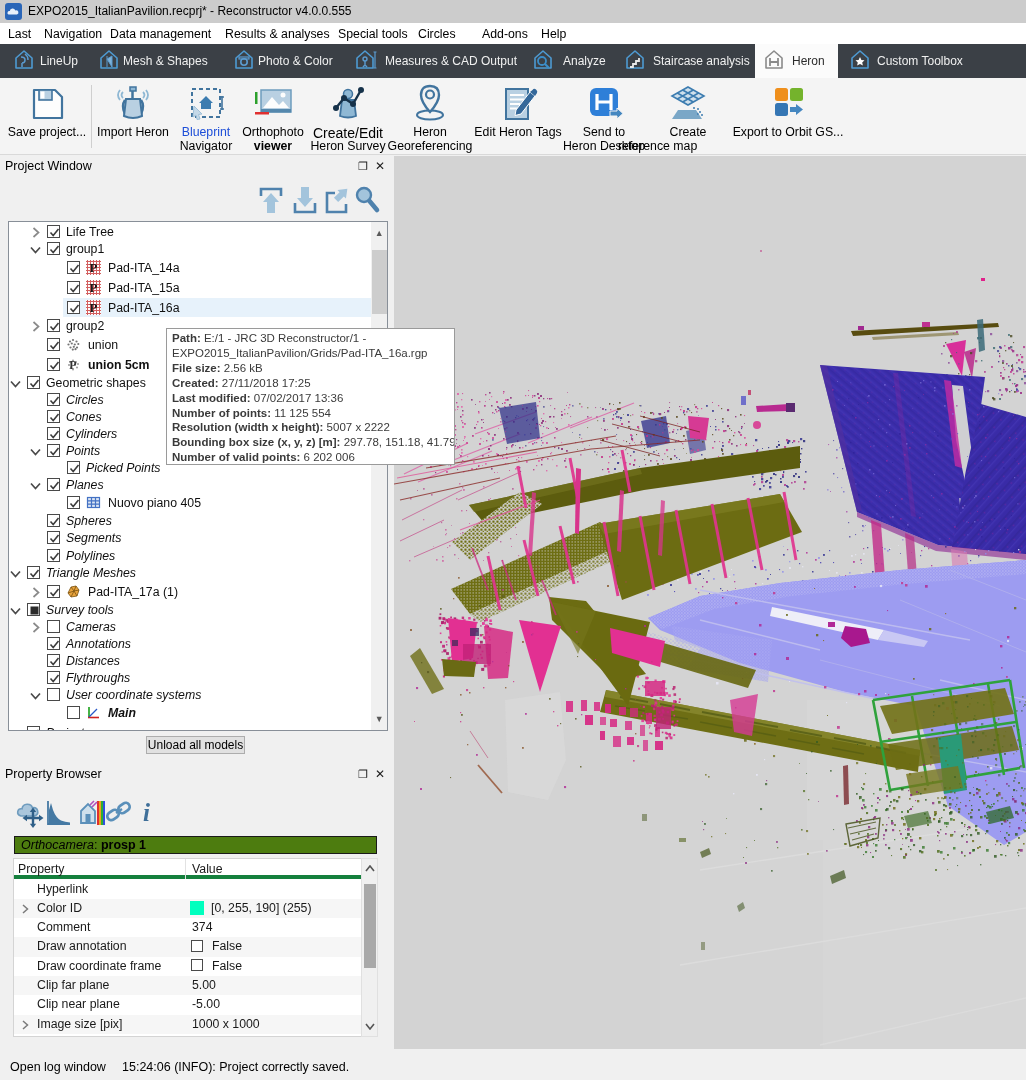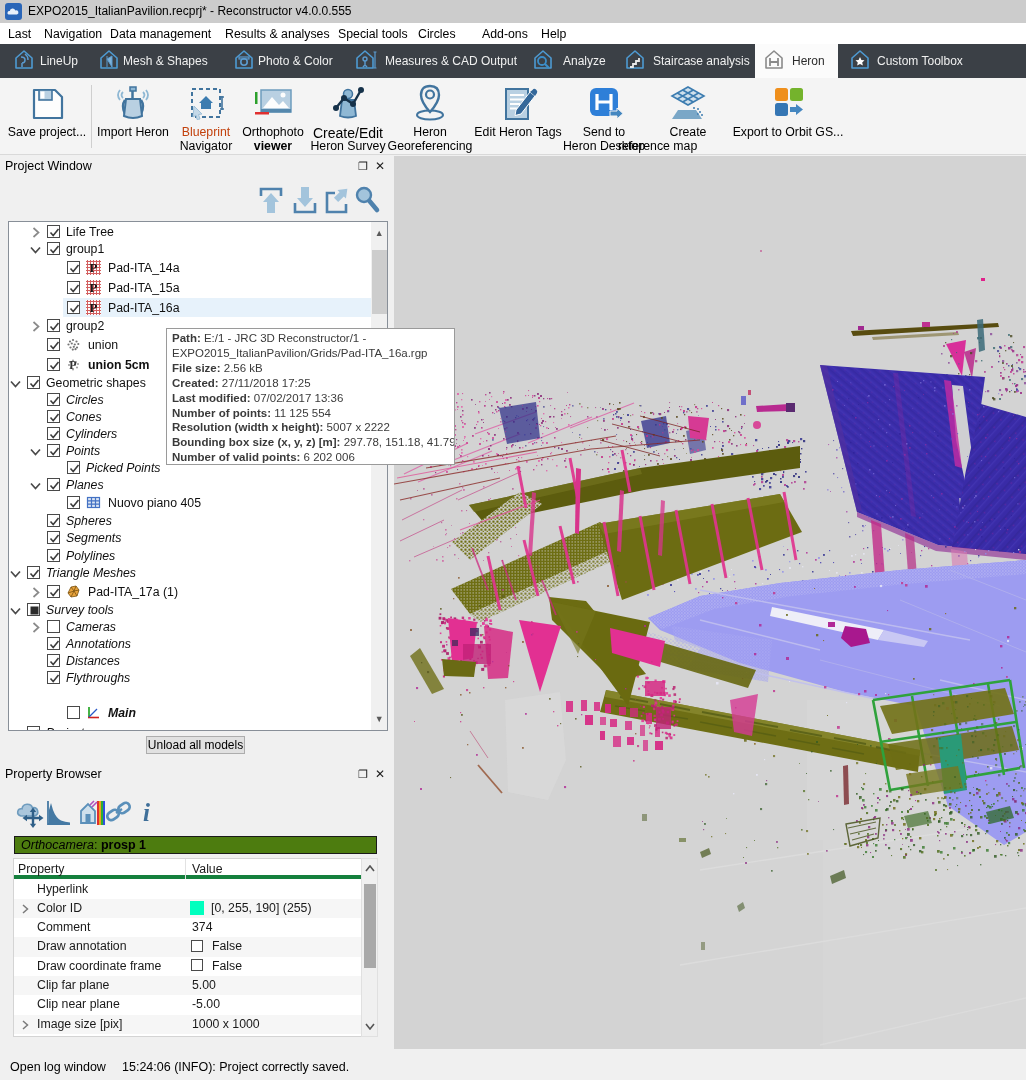--- a/index.html
+++ b/index.html
@@ -132,21 +132,21 @@
 <path d="M13 15 L27 15 L29 32 Q20 36 11 32 Z" fill="#b9d0e2" stroke="#41749e" stroke-width="2"></path>
 <path d="M10 8 Q7 11 10 14 M7 6 Q3 11 7 16 M30 8 Q33 11 30 14 M33 6 Q37 11 33 16" fill="none" stroke="#8fb8d4" stroke-width="1.8"></path>
   </svg>
 <div class="abs" style="left:63px;top:125px;width:140px;text-align:center;font-size:12.3px;color:#000;">Import Heron</div>
 <svg class="abs" style="left:186px;top:84px" width="40" height="38" viewBox="0 0 40 38">
     <rect x="6" y="5" width="28" height="28" fill="none" stroke="#41749e" stroke-width="2" stroke-dasharray="4 3"></rect>
 <path d="M13 19 L20 12 L27 19 L25 19 L25 25 L15 25 L15 19 Z" fill="#3c7cb0"></path>
 <path d="M8 22 L16 30 L12.5 30.5 L14 35 L11 35.5 L10 31 L7 33 Z" fill="#c5d9e8" stroke="#9fc0d8" stroke-width="1"></path>
 <path d="M36 12 L36 26 M34 13 L38 13 M34 25 L38 25" stroke="#41749e" stroke-width="1.6"></path>
   </svg>
-<div class="abs" style="left:136px;top:125px;width:140px;text-align:center;font-size:12.3px;color:#c2410c;">Blueprint</div>
+<div class="abs" style="left:136px;top:125px;width:140px;text-align:center;font-size:12.3px;color:#1d4ed8;">Blueprint</div>
 <div class="abs" style="left:136px;top:138.5px;width:140px;text-align:center;font-size:12.3px;color:#000;">Navigator</div>
 <svg class="abs" style="left:253px;top:84px" width="40" height="38" viewBox="0 0 40 38">
     <rect x="8" y="6" width="30" height="22" fill="#b9d0e2" stroke="#6d9cbd" stroke-width="1.5"></rect>
 <path d="M10 24 L19 13 L26 21 L30 17 L36 24 Z" fill="#fdfdfd"></path>
 <circle cx="30" cy="11" r="2.5" fill="#fdfdfd"></circle>
 <rect x="8" y="25" width="30" height="3.5" fill="#5588ad"></rect>
 <rect x="2" y="8" width="2.5" height="12" fill="#2ca02c"></rect>
 <rect x="2" y="28" width="14" height="2.5" fill="#e03030"></rect>
   </svg>
 <div class="abs" style="left:203px;top:125px;width:140px;text-align:center;font-size:12.3px;color:#000;">Orthophoto</div>
@@ -2787,20 +2787,27 @@
       <span class="lbl" style="left:57px;font-style:italic;">Distances</span>
     </div>
 <div class="trow" style="top:446.5px">
       <span class="cb" style="left:38px">
         <svg width="13" height="13" viewBox="0 0 13 13">
           <path d="M2.5 6.5 L5.2 9.5 L10.5 3" fill="none" stroke="#3c3c3c" stroke-width="1.6"></path>
         </svg>
       </span>
       <span class="lbl" style="left:57px;font-style:italic;">Flythroughs</span>
     </div>
+<div class="trow" style="top:463.5px">
+      <svg style="position:absolute;left:21px;top:6px" width="11" height="8" viewBox="0 0 11 8">
+        <path d="M1 1.5 L5.5 6.5 L10 1.5" fill="none" stroke="#4a4a4a" stroke-width="1.7"></path>
+      </svg>
+      <span class="cb" style="left:38px"></span>
+      <span class="lbl" style="left:57px;font-style:italic;">User coordinate systems</span>
+    </div>
 <div class="trow" style="top:482.0px">
       <span class="cb" style="left:58px"></span>
       <span style="position:absolute;left:77px;top:1px"><svg width="15" height="15" viewBox="0 0 15 15">
           <path d="M3 2 L3 12" stroke="#18a018" stroke-width="1.6"></path>
           <path d="M2 12.5 L13 12.5" stroke="#d02020" stroke-width="1.6"></path>
           <path d="M3 12 L11 4" stroke="#2858c8" stroke-width="1.3"></path>
         </svg></span>
       <span class="lbl" style="left:99px;font-style:italic;font-weight:bold;">Main</span>
     </div>
 <div class="trow" style="top:502.0px">

